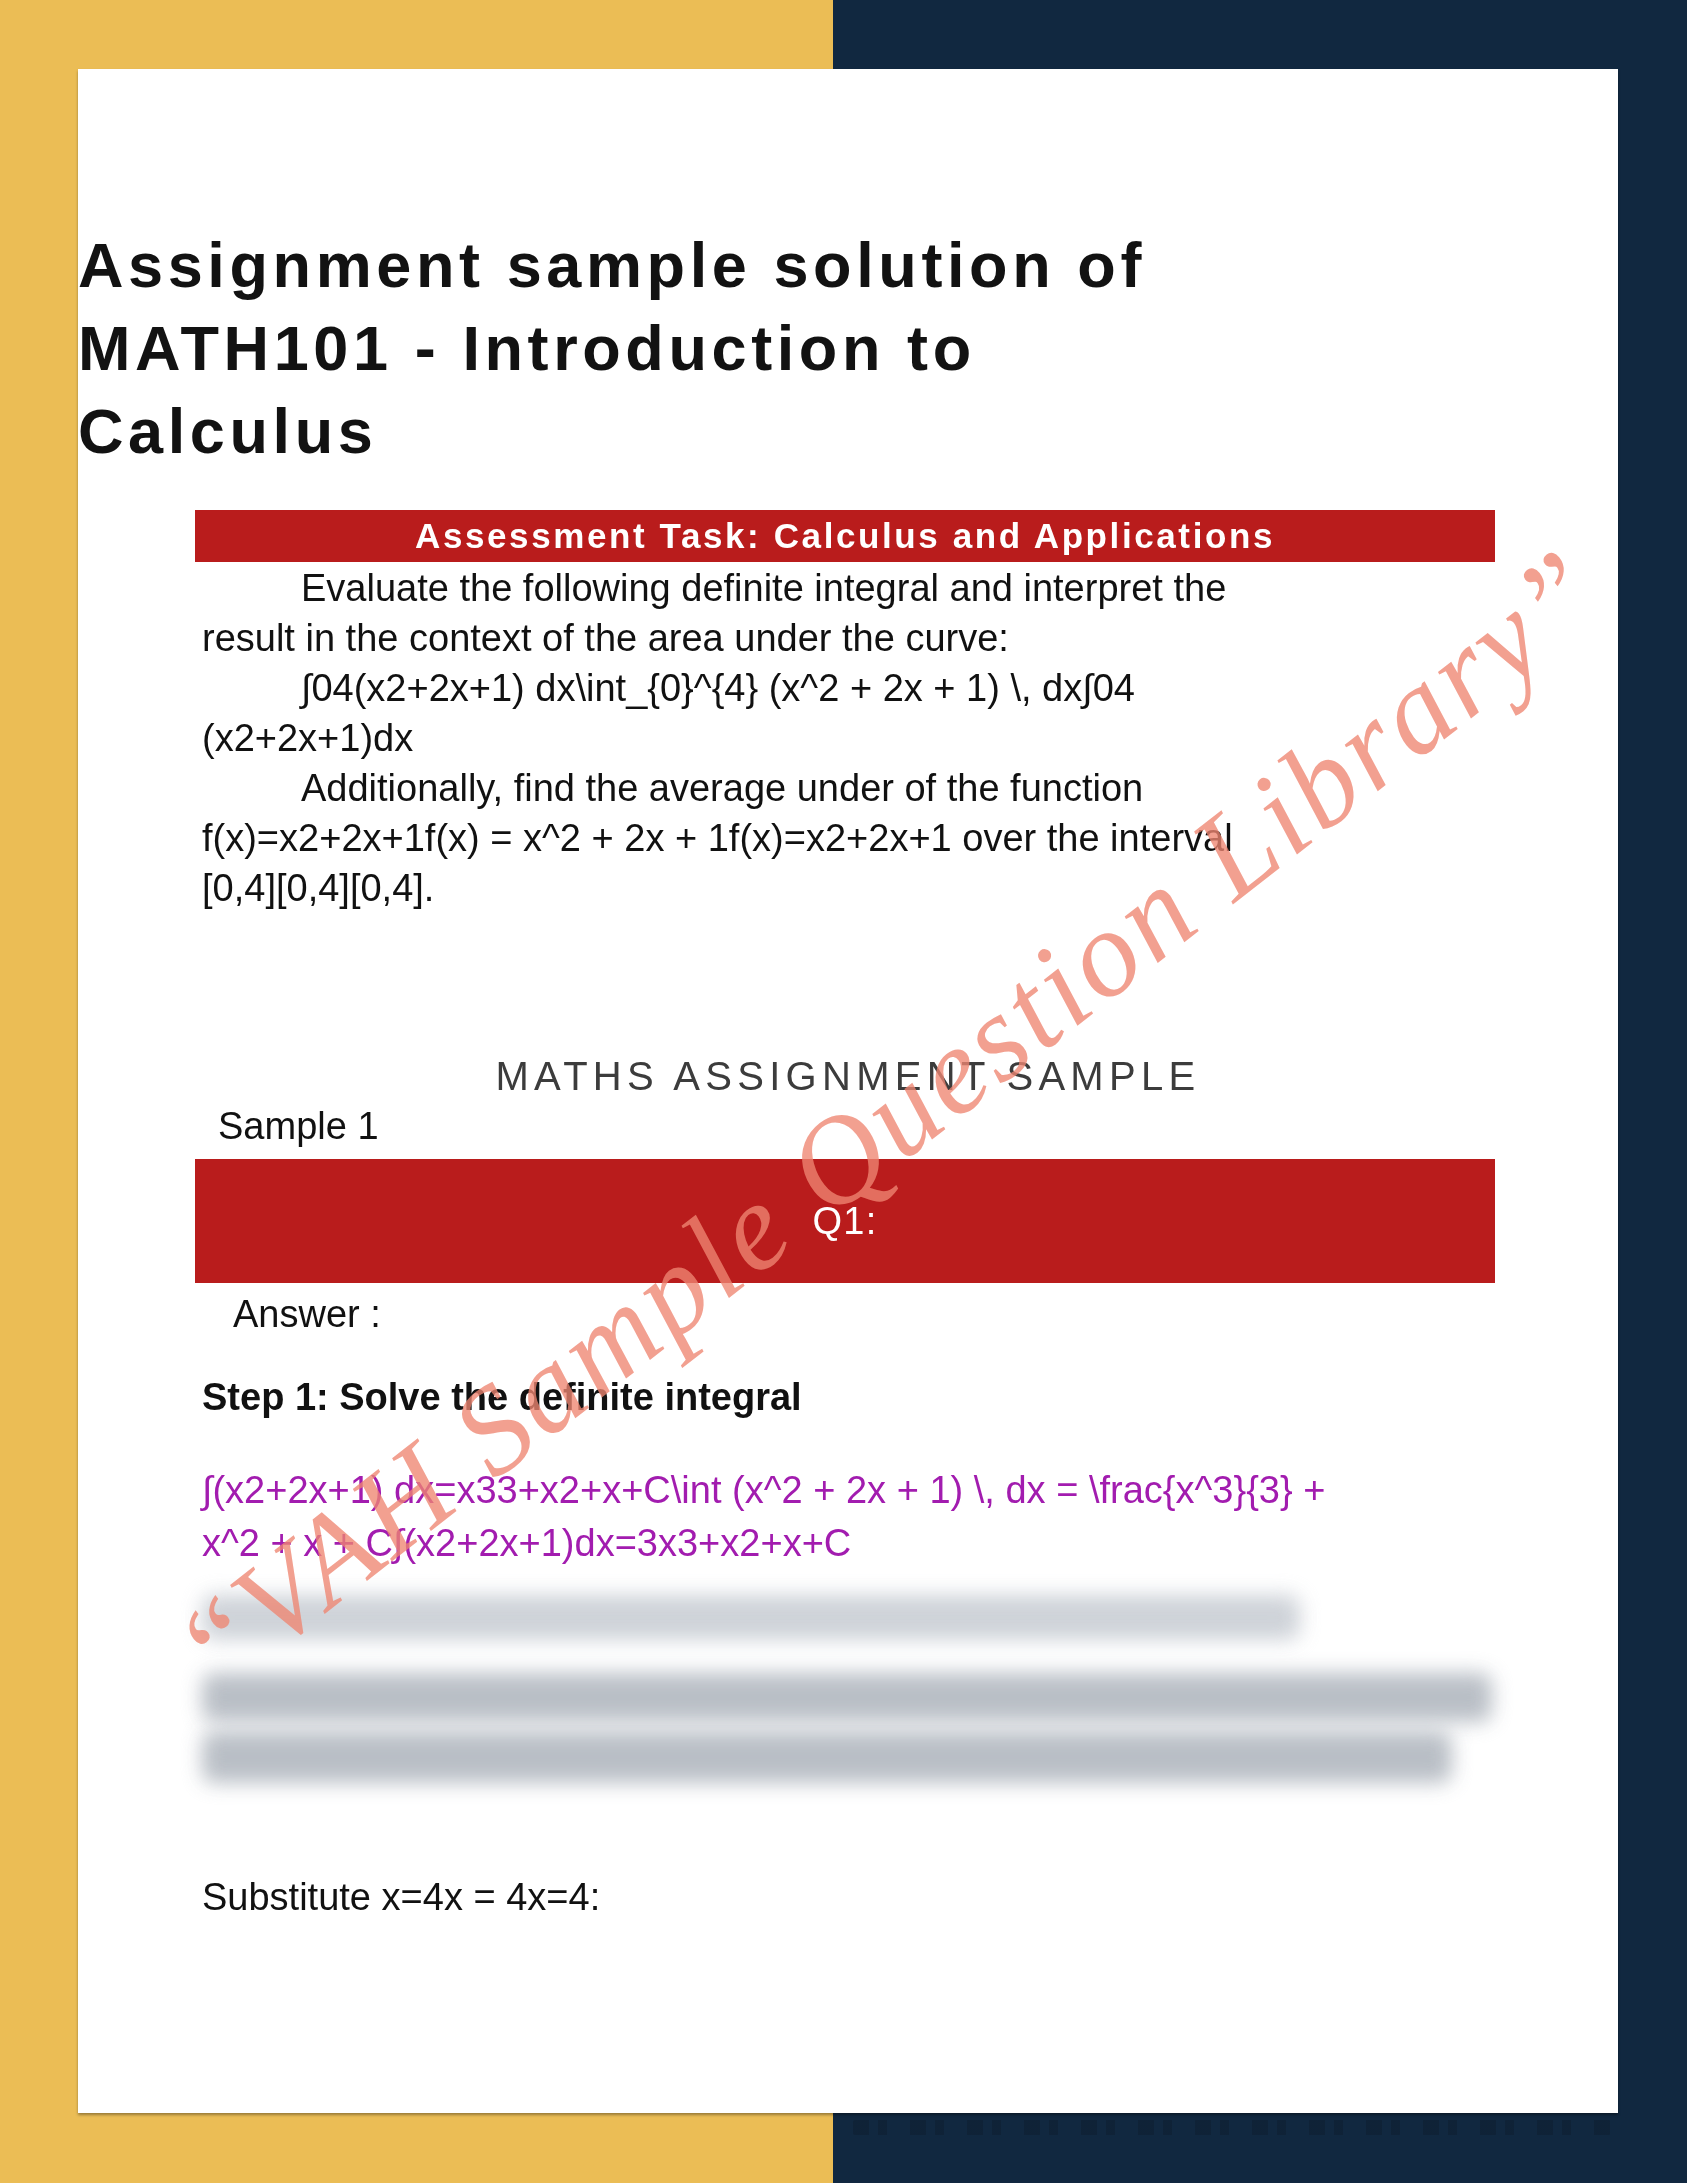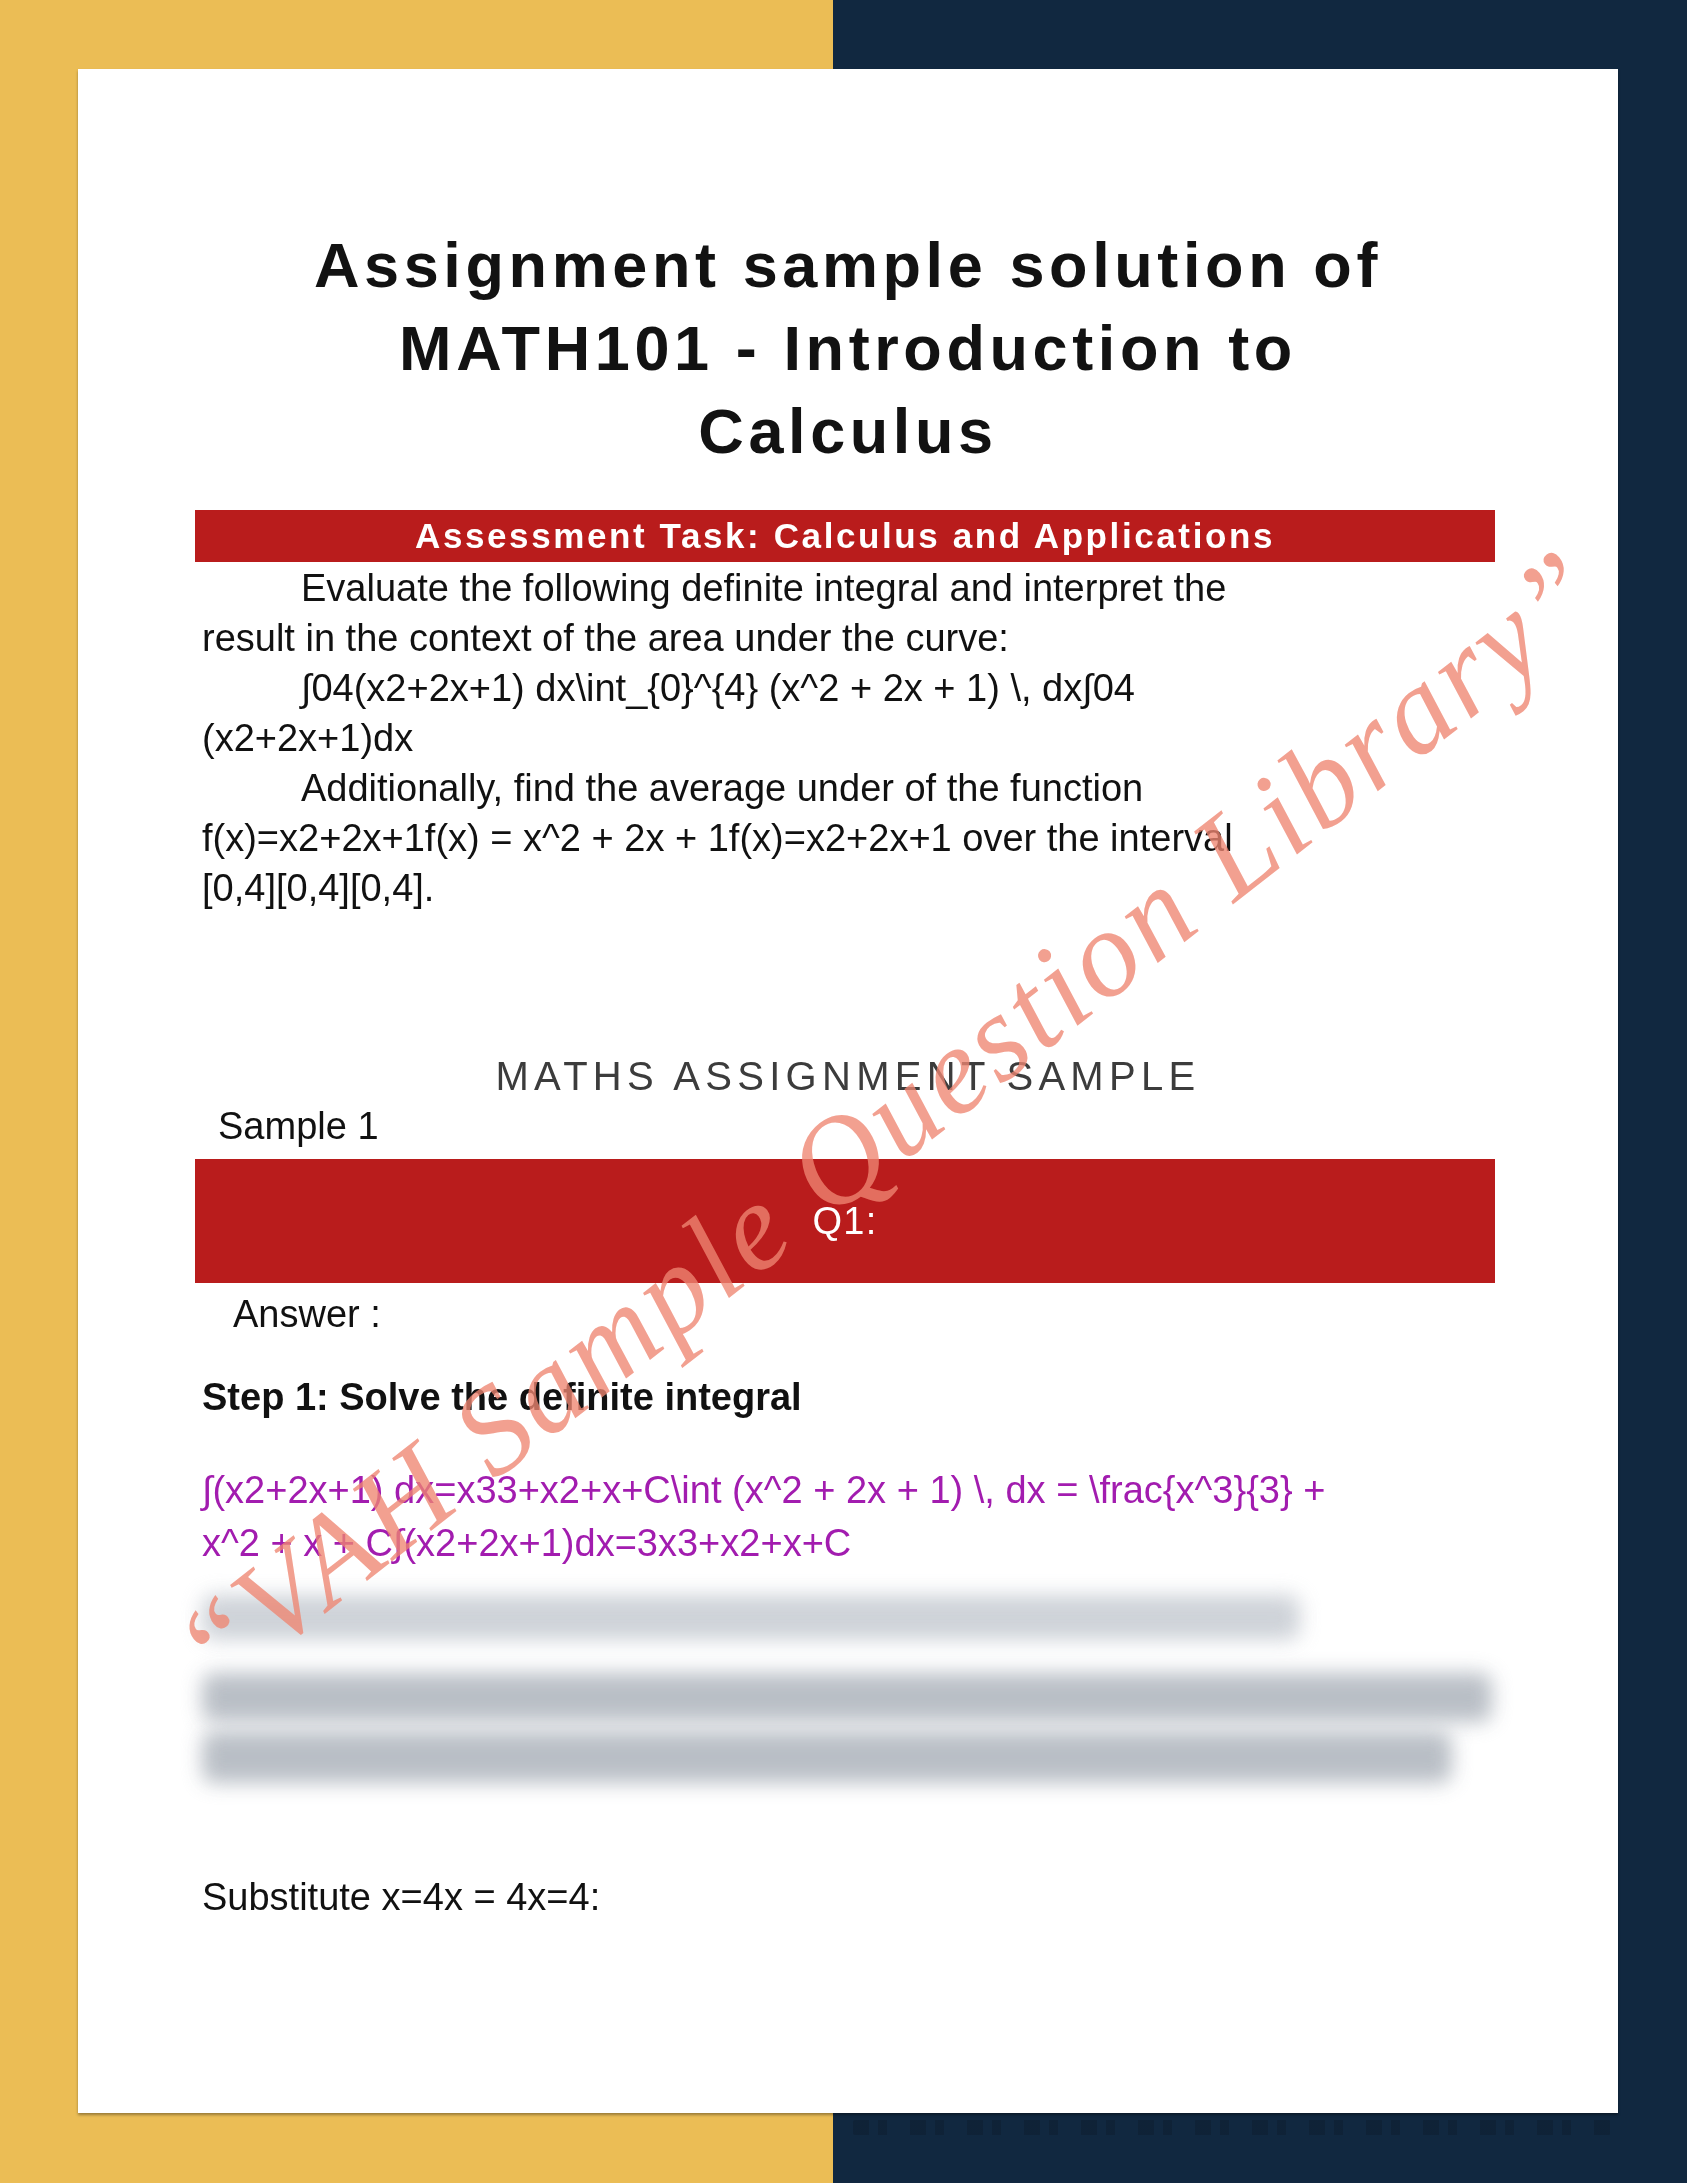--- a/index.html
+++ b/index.html
@@ -19,21 +19,21 @@
     position: absolute; left: 833px; top: 0; width: 854px; height: 2183px;
     background: #112840;
   }
   .page {
     position: absolute; left: 78px; top: 69px; width: 1540px; height: 2044px;
     background: #ffffff;
     box-shadow: 0 2px 2.6px rgba(0,0,0,0.35);
   }
   .doc-title {
     position: absolute; left: 0; top: 155px; width: 100%;
-    text-align: center;
+    text-align: left;
     font-size: 63px; font-weight: bold; color: #121212;
     letter-spacing: 4.6px; line-height: 83px;
     white-space: nowrap;
   }
   .banner {
     position: absolute; left: 117px; width: 1300px;
     background: #b91c1c; color: #ffffff;
     text-align: center; white-space: nowrap;
   }
   .banner.task-banner {

